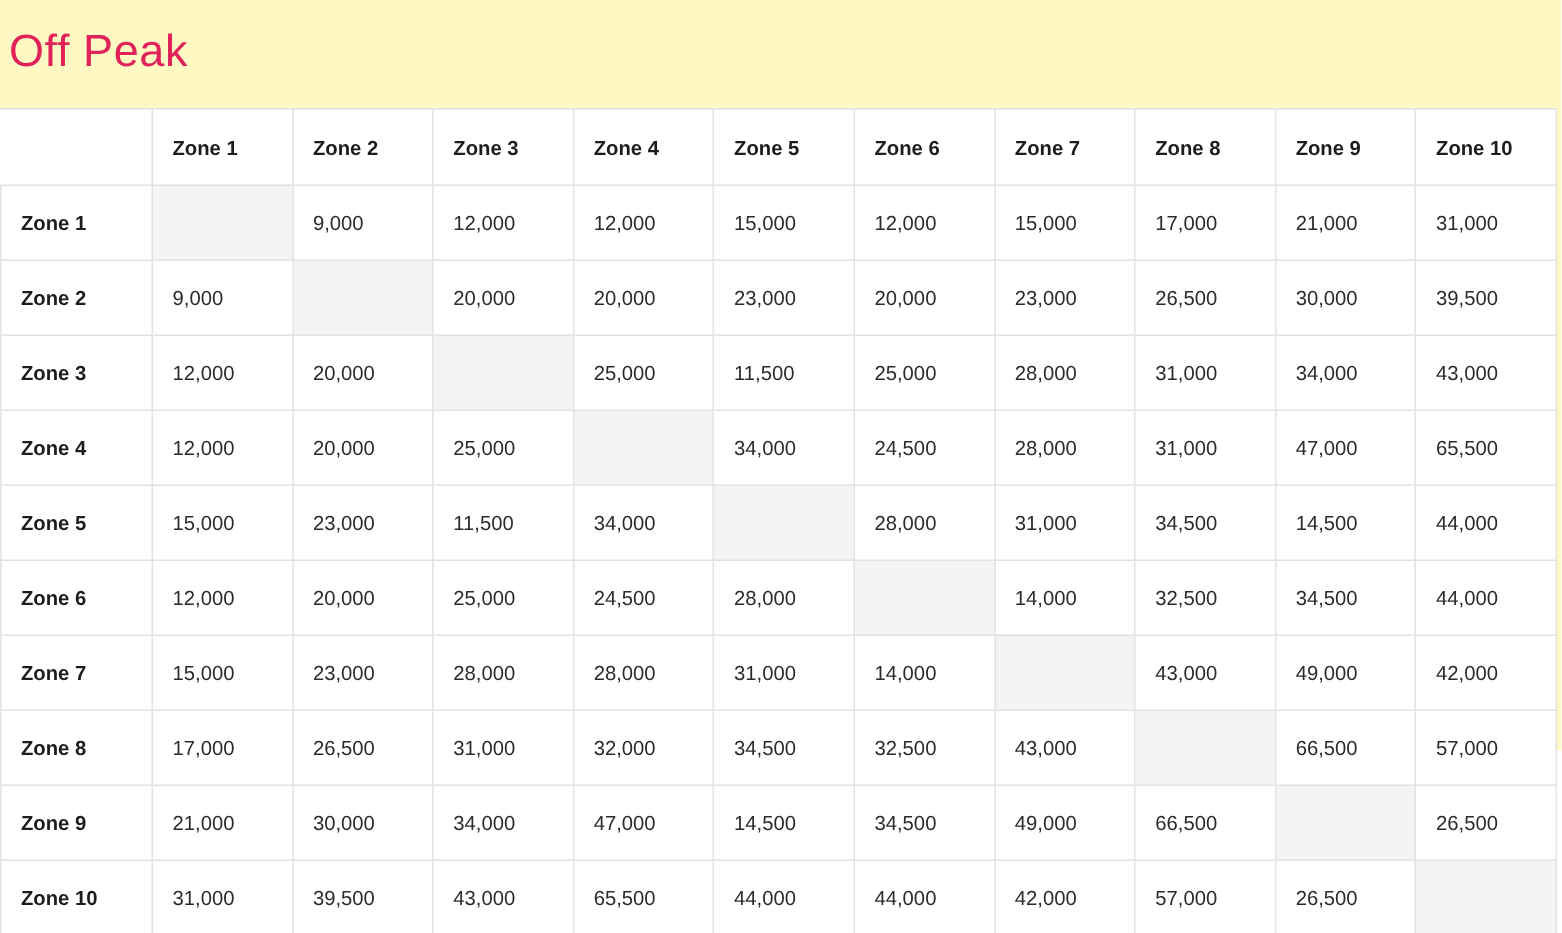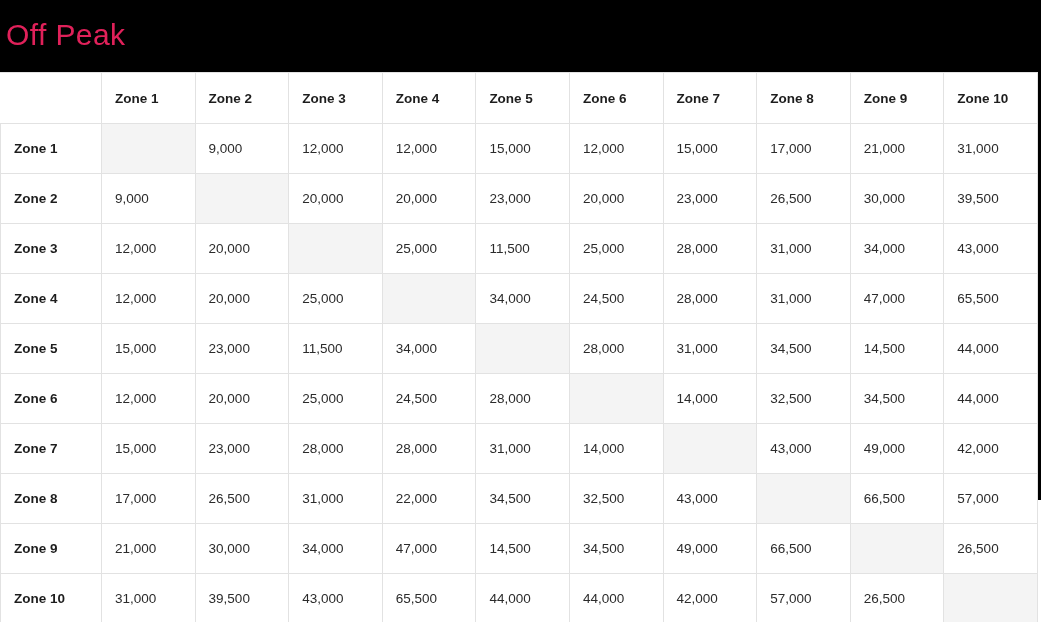--- a/index.html
+++ b/index.html
@@ -12,21 +12,21 @@
     height: 622px;
     overflow: hidden;
     font-family: "Liberation Sans", sans-serif;
     -webkit-font-smoothing: antialiased;
   }
 
   .page {
     position: relative;
     width: 1041px;
     height: 500px;
-    background: #000000;
+    background: #fef9c3;
     box-sizing: border-box;
   }
 
   .page-title {
     position: absolute;
     left: 6px;
     top: 14px;
     font-size: 30px;
     line-height: 42px;
     font-weight: 300;
@@ -242,21 +242,21 @@
             <td class="diagonal-cell"></td>
             <td>43,000</td>
             <td>49,000</td>
             <td>42,000</td>
           </tr>
           <tr>
             <th class="row-header">Zone 8</th>
             <td>17,000</td>
             <td>26,500</td>
             <td>31,000</td>
-            <td>22,000</td>
+            <td>32,000</td>
             <td>34,500</td>
             <td>32,500</td>
             <td>43,000</td>
             <td class="diagonal-cell"></td>
             <td>66,500</td>
             <td>57,000</td>
           </tr>
           <tr>
             <th class="row-header">Zone 9</th>
             <td>21,000</td>

